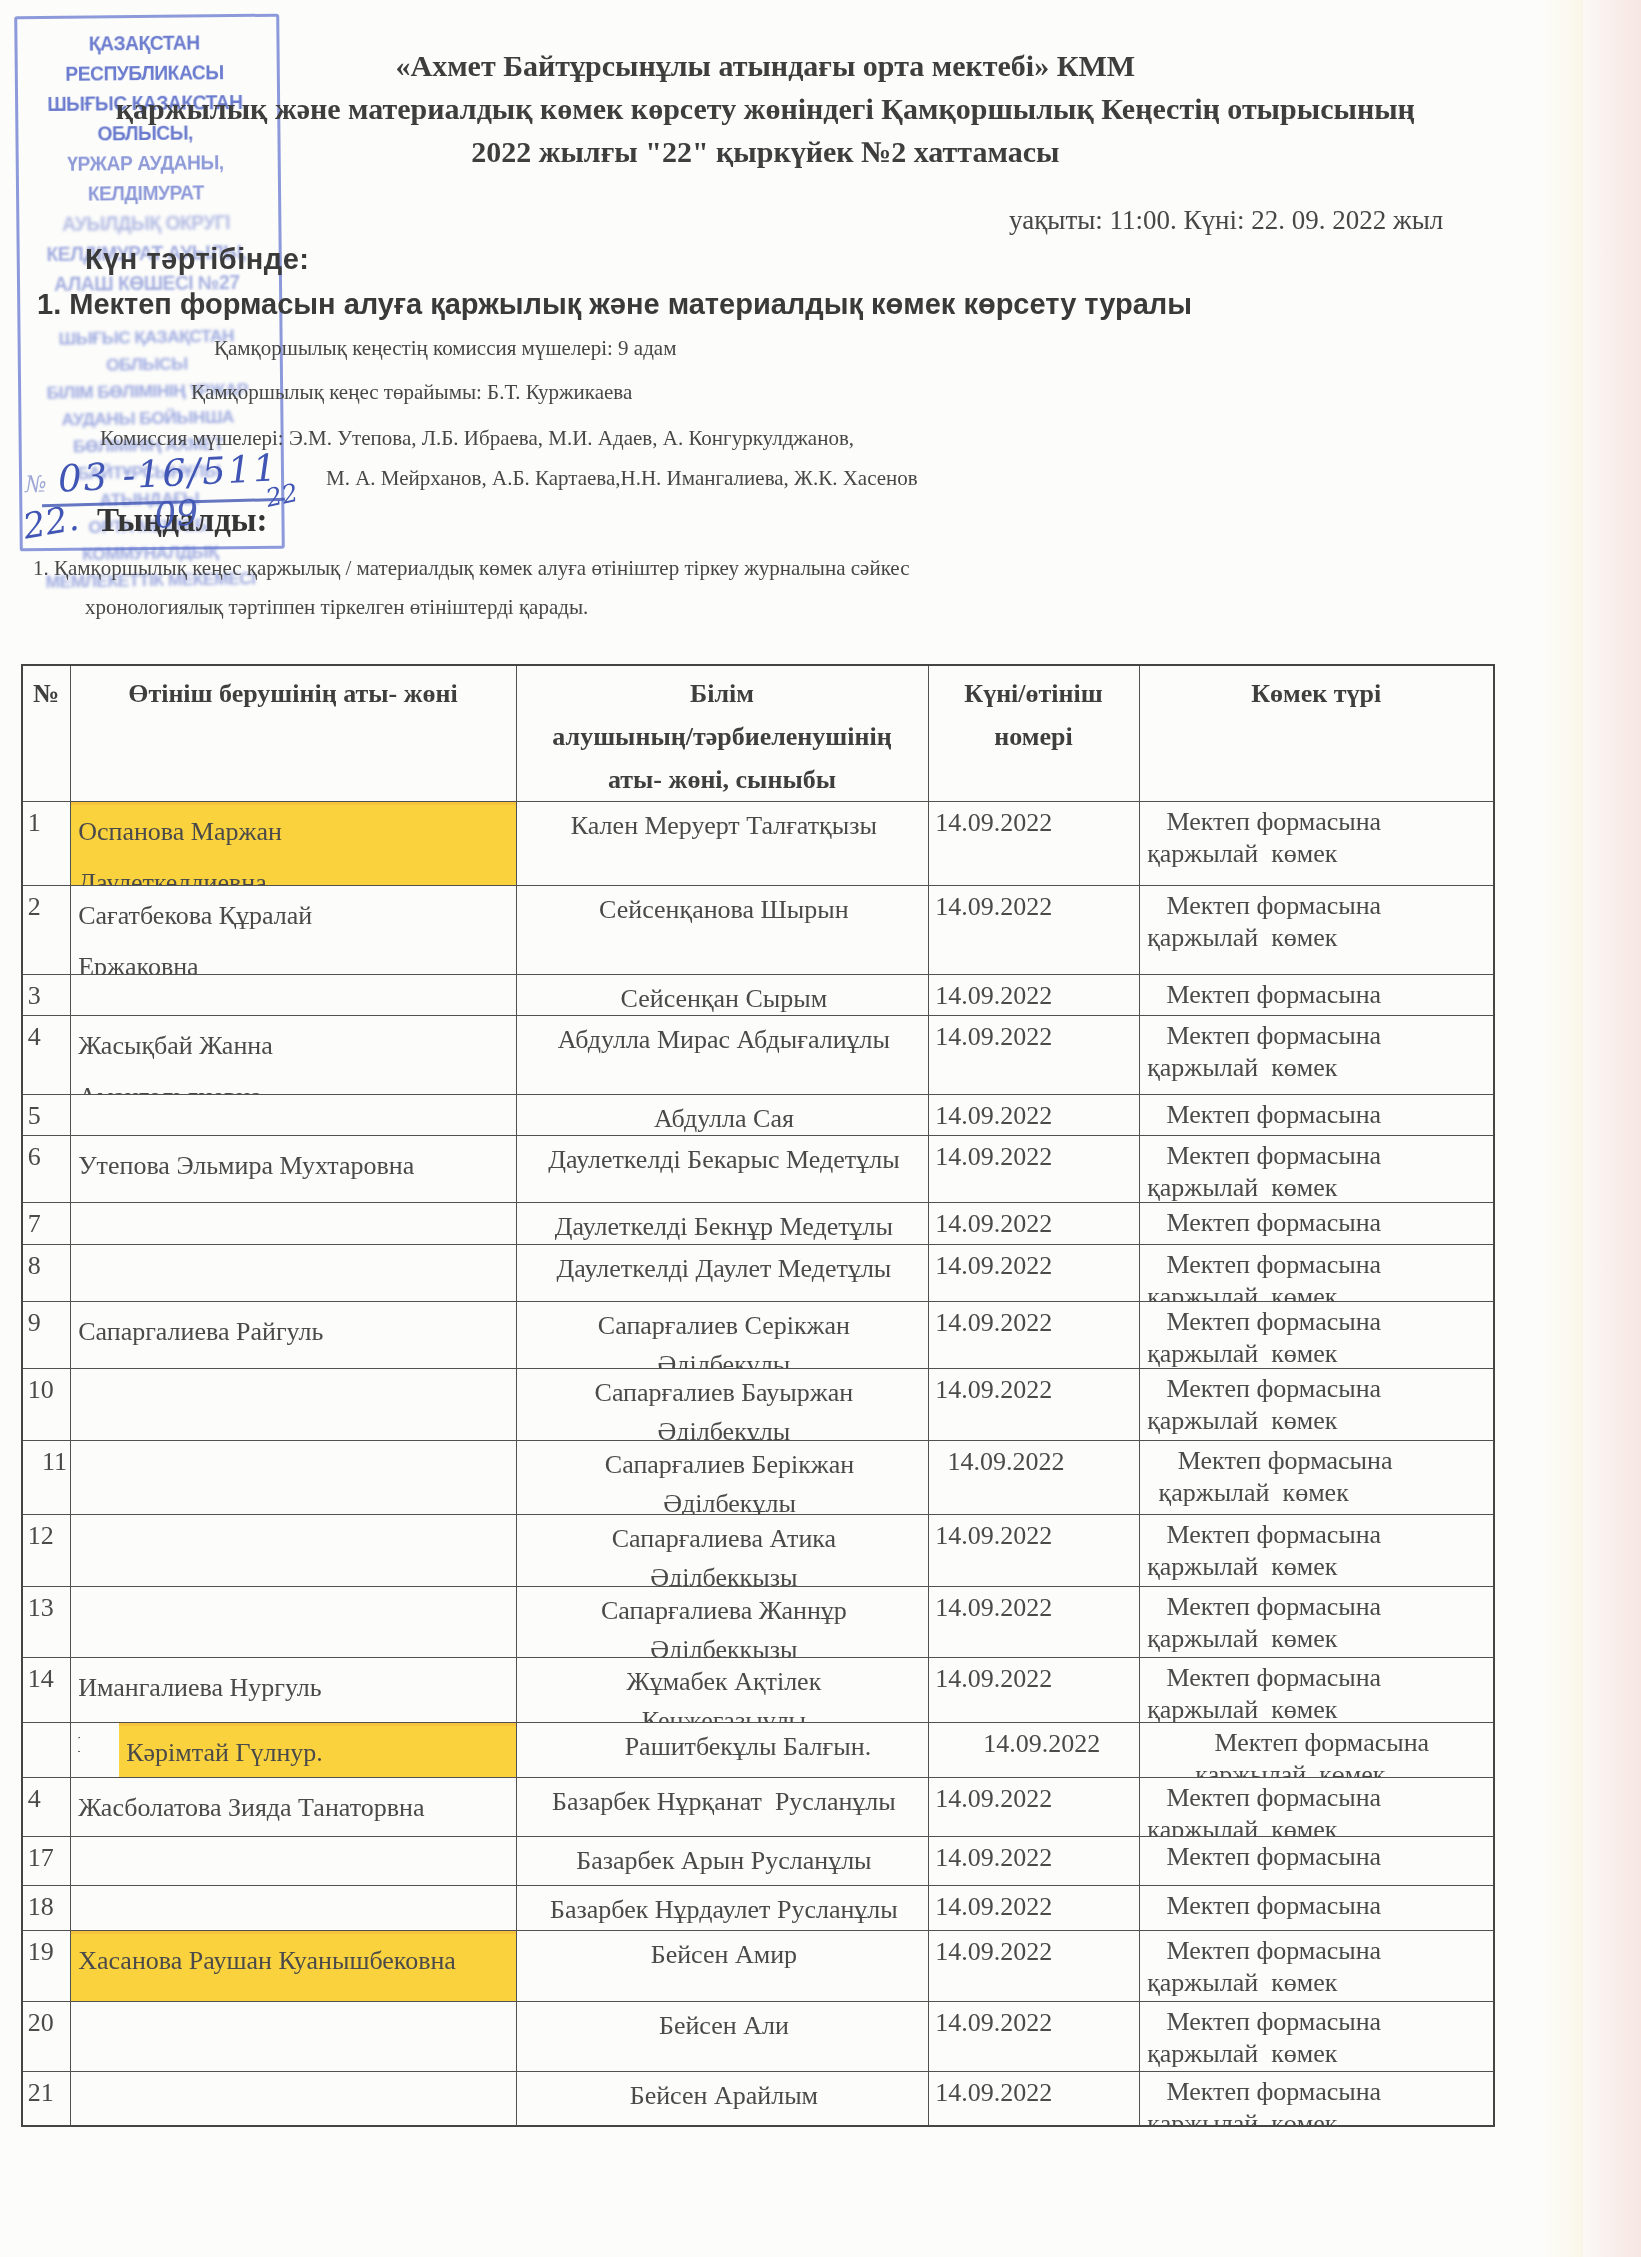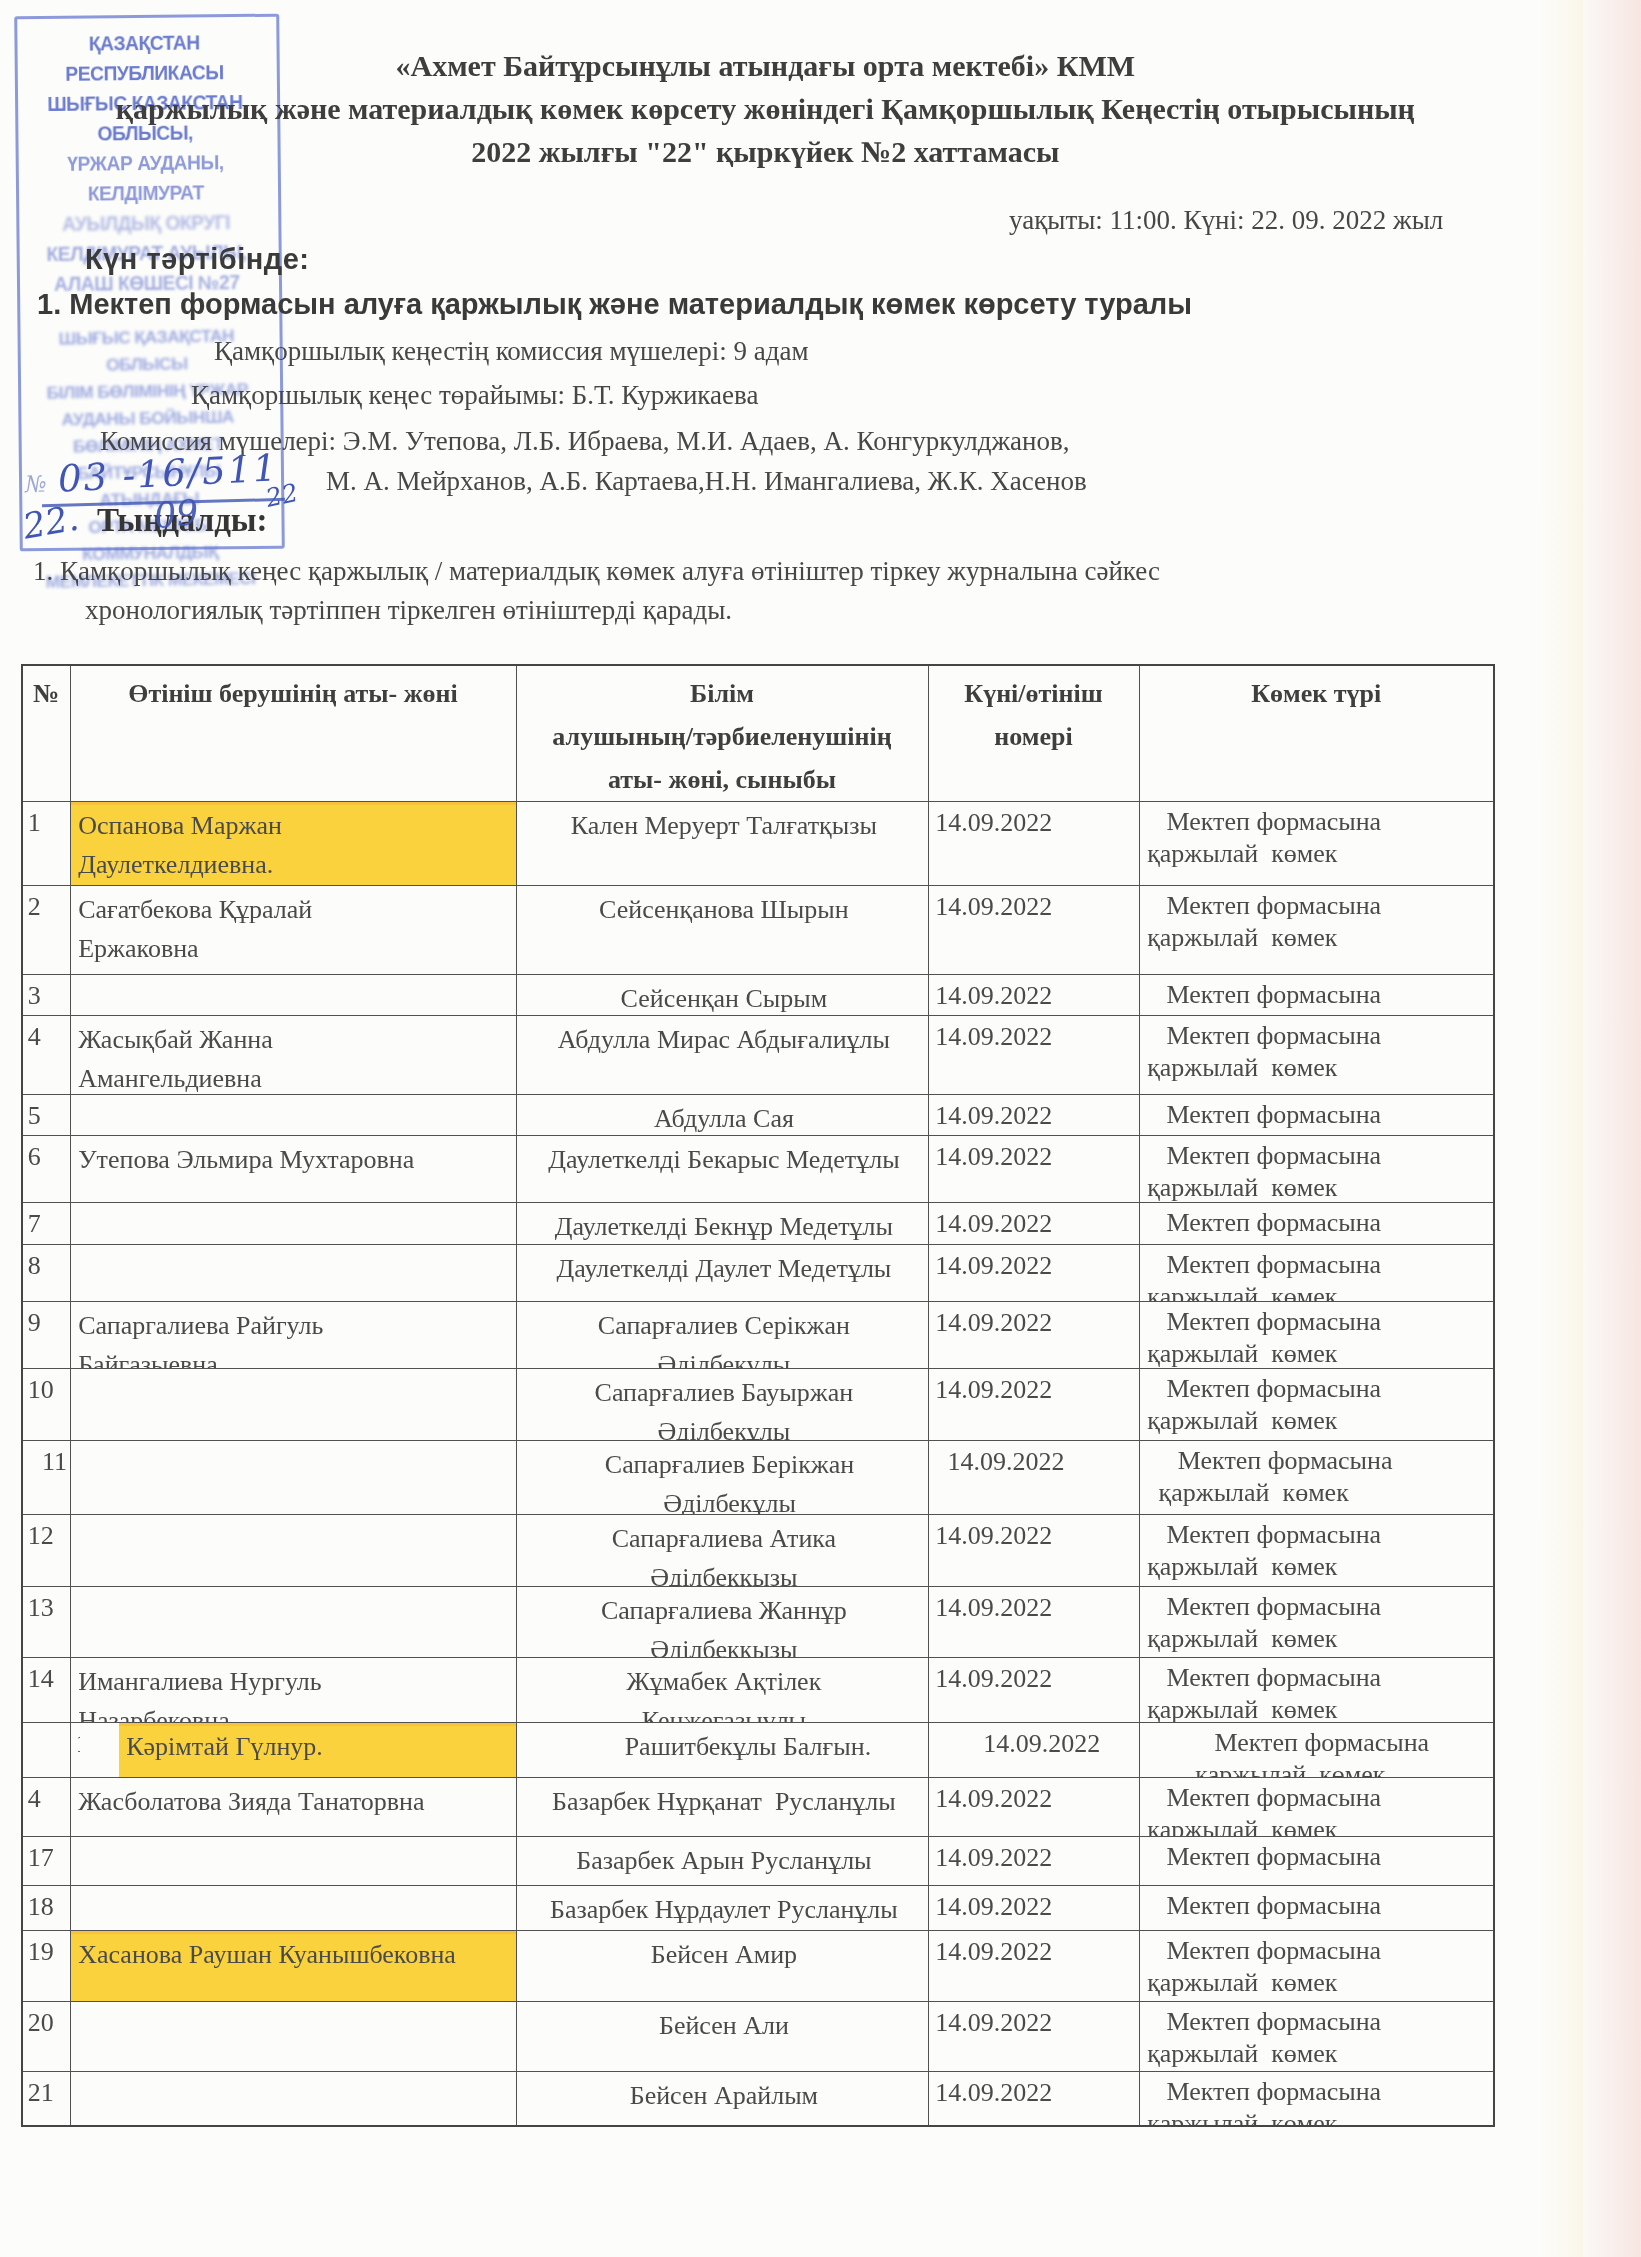--- a/index.html
+++ b/index.html
@@ -39,21 +39,21 @@
   .hw-d3{left:266px;top:481px;font-size:25px;transform:rotate(-12deg);}
 
   
   .title-block{position:absolute;left:19.3px;top:44px;width:1492px;text-align:center;
     font-weight:bold;font-size:30px;line-height:43px;color:#3e3e3e;z-index:3;}
   .datetime{position:absolute;top:205px;left:1009px;width:502px;font-size:27px;color:#474747;z-index:3;}
   .agenda-heading{position:absolute;left:85px;top:243px;font-family:"Liberation Sans",sans-serif;
     font-weight:bold;font-size:29px;color:#3a3a3a;z-index:3;letter-spacing:0.5px;}
   .agenda-item{position:absolute;left:37px;top:288px;font-family:"Liberation Sans",sans-serif;
     font-weight:bold;font-size:29px;color:#3a3a3a;z-index:3;}
-  .ln{position:absolute;font-size:27px;color:#474747;z-index:3;white-space:nowrap;}
+  .ln{position:absolute;font-size:21px;color:#474747;z-index:3;white-space:nowrap;}
   .ln-a{left:214px;top:336px;}
   .ln-b{left:191px;top:380px;}
   .ln-c{left:100px;top:426px;}
   .ln-d{left:282px;top:466px;margin-left:44px;}
   .heard-heading{position:absolute;left:97px;top:502px;font-weight:bold;font-size:33px;color:#353535;z-index:3;}
   .para-1{left:33px;top:556px;}
   .para-2{left:85px;top:595px;}
 
   
   .doc-table{position:absolute;left:21px;top:664px;z-index:3;}
@@ -61,21 +61,21 @@
     font-family:"Liberation Serif","DejaVu Serif",serif;}
   th,td{border:1.9px solid #515151;padding:0;vertical-align:top;}
   table{border:2.9px solid #454545;}
   col.w-num{width:48px;}col.w-app{width:446px;}col.w-stu{width:412px;}
   col.w-date{width:211px;}col.w-help{width:355px;}
   thead th{height:104px;font-weight:bold;font-size:26px;line-height:43px;color:#3f3f3f;
     text-align:center;white-space:pre-line;padding-top:5.8px;}
   .cb{box-sizing:border-box;overflow:hidden;font-size:26px;line-height:33px;color:#4a4a4a;
     padding:3.9px 3.9px 0 7.7px;white-space:pre-wrap;}
   .c-num .cb{padding-left:4.8px;}
-  .c-app .cb{line-height:39px;}
+  .c-app .cb{line-height:51px;}
   .c-stu .cb{line-height:39px;text-align:center;}
   .c-date .cb{padding-left:6.8px;}
   .c-help .cb{text-indent:19.3px;padding-left:7.7px;}
   .c-help .cb{line-height:32px;}
   .hl{background:#fad23e;box-shadow:inset 0 2.9px 0 rgba(244,183,60,.55);}
   
   #rows tr:nth-child(1) .cb{height:83px;}
   #rows tr:nth-child(2) .cb{height:88px;}
   #rows tr:nth-child(3) .cb{height:40px;}
   #rows tr:nth-child(4) .cb{height:78px;}

